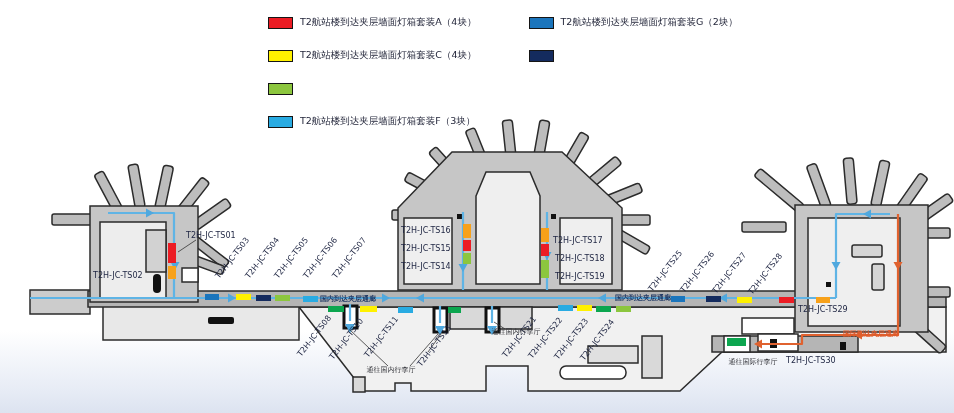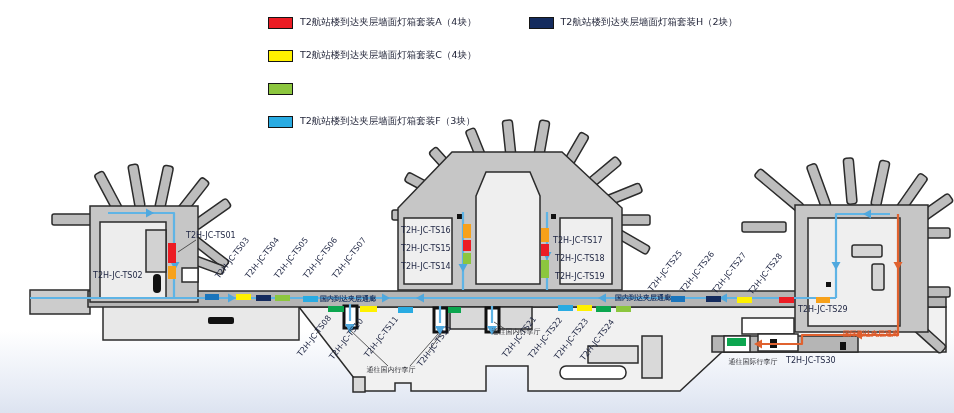--- a/index.html
+++ b/index.html
@@ -34,22 +34,25 @@
         <span class="legend-label">T2航站楼到达夹层墙面灯箱套装C（4块）</span>
       </div>
       <div class="legend-item">
         <span class="swatch" style="background: rgb(140, 198, 62);"></span>
       </div>
       <div class="legend-item">
         <span class="swatch" style="background: rgb(41, 171, 226);"></span>
         <span class="legend-label">T2航站楼到达夹层墙面灯箱套装F（3块）</span>
       </div>
       <div class="legend-item">
+        <span class="swatch" style="background: rgb(27, 117, 188);"></span>
+        <span class="legend-label">T2航站楼到达夹层墙面灯箱套装G（2块）</span>
+      </div>
+      <div class="legend-item">
         <span class="swatch" style="background: rgb(20, 43, 94);"></span>
-        <span class="legend-label">T2航站楼到达夹层墙面灯箱套装H（2块）</span>
       </div>
     </div>
 
   <svg class="map" width="954" height="413" viewBox="0 0 954 413">
 
     <g stroke="#2b2b2b" stroke-width="1.5" fill="#c6c6c6">
 
       <path fill="#f1f1f1" d="M299,307 L364,391 H395 V383 H411 V391 H486 V366 H528 V391 H680 L722,352 H946 V307 Z"></path>
       <rect fill="#d9d9d9" x="353" y="377" width="12" height="15"></rect>
       <rect fill="#e0e0e0" x="588" y="346" width="50" height="17"></rect>

